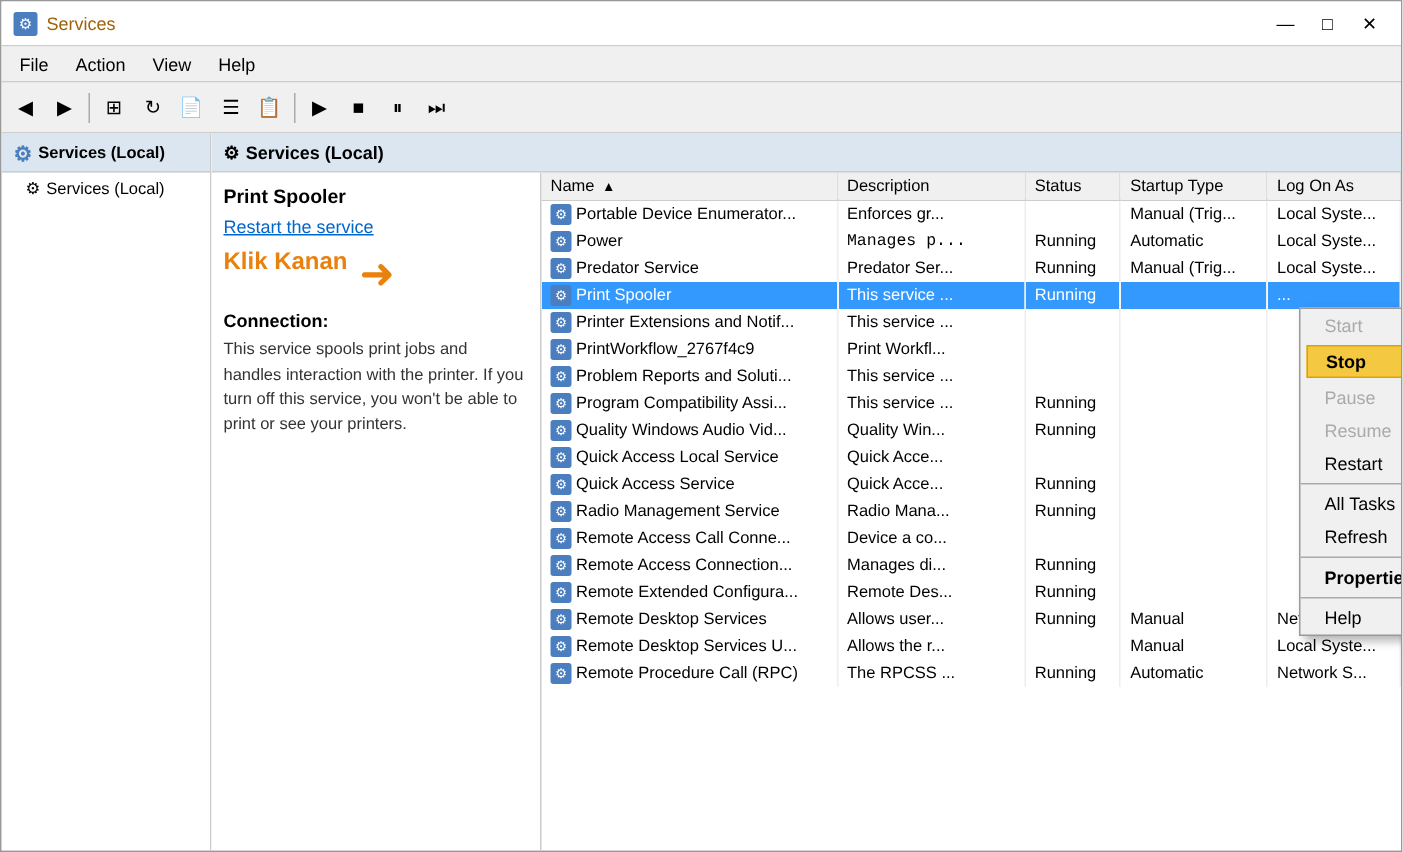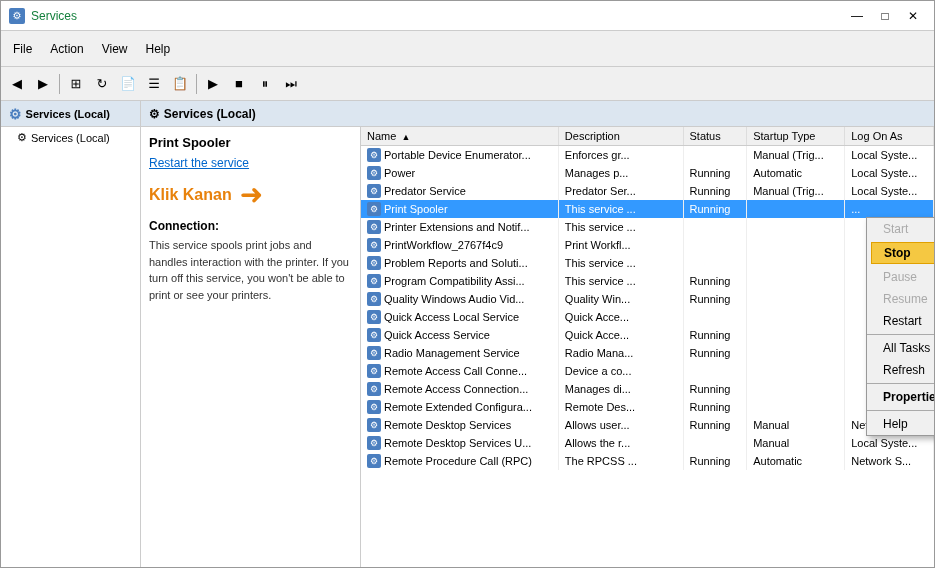--- a/index.html
+++ b/index.html
@@ -45,21 +45,21 @@
       border-radius: 2px;
       display: flex;
       align-items: center;
       justify-content: center;
       font-size: 10px;
       color: white;
     }
 
     .title-text {
       font-size: 12px;
-      color: #15803d;
+      color: #a16207;
     }
 
     .title-bar-controls {
       display: flex;
       gap: 2px;
     }
 
     .title-btn {
       width: 26px;
       height: 20px;
@@ -67,21 +67,21 @@
       background: transparent;
       cursor: pointer;
       font-size: 12px;
       display: flex;
       align-items: center;
       justify-content: center;
     }
 
     
     .menu-bar {
-      height: 36px;
+      height: 24px;
       background: #f0f0f0;
       display: flex;
       align-items: center;
       padding: 0 4px;
       border-bottom: 1px solid #ccc;
       gap: 2px;
     }
 
     .menu-item {
       padding: 2px 8px;
@@ -208,21 +208,20 @@
       color: #0066cc;
       cursor: pointer;
       text-decoration: underline;
       font-size: 12px;
       display: block;
       margin-bottom: 2px;
     }
 
     .klik-kanan-box {
       display: flex;
-      align-items: center;
       margin: 8px 0;
       gap: 4px;
     }
 
     .klik-kanan-text {
       color: #e8820c;
       font-weight: bold;
       font-size: 16px;
     }
 
@@ -494,21 +493,21 @@
                   <td style="max-width: 100px; width: 100px;">Manual (Trig...</td>
                   <td style="max-width: 90px; width: 90px;">Local Syste...</td>
                 </tr>
                 <tr>
                   <td style="max-width: 200px; width: 200px;">
                     <div class="name-cell">
                       <span class="row-icon" style="background: rgb(74, 126, 191); font-size: 9px; color: white; display: inline-flex; align-items: center; justify-content: center;">⚙</span>
                       <span>Power</span>
                     </div>
                   </td>
-                  <td style="max-width: 130px; width: 130px;">Manages p...</td>
+                  <td style="max-width: 130px; width: 130px; font-family: Liberation Mono, monospace;">Manages p...</td>
                   <td style="max-width: 65px; width: 65px;">Running</td>
                   <td style="max-width: 100px; width: 100px;">Automatic</td>
                   <td style="max-width: 90px; width: 90px;">Local Syste...</td>
                 </tr>
                 <tr>
                   <td style="max-width: 200px; width: 200px;">
                     <div class="name-cell">
                       <span class="row-icon" style="background: rgb(74, 126, 191); font-size: 9px; color: white; display: inline-flex; align-items: center; justify-content: center;">⚙</span>
                       <span>Predator Service</span>
                     </div>

